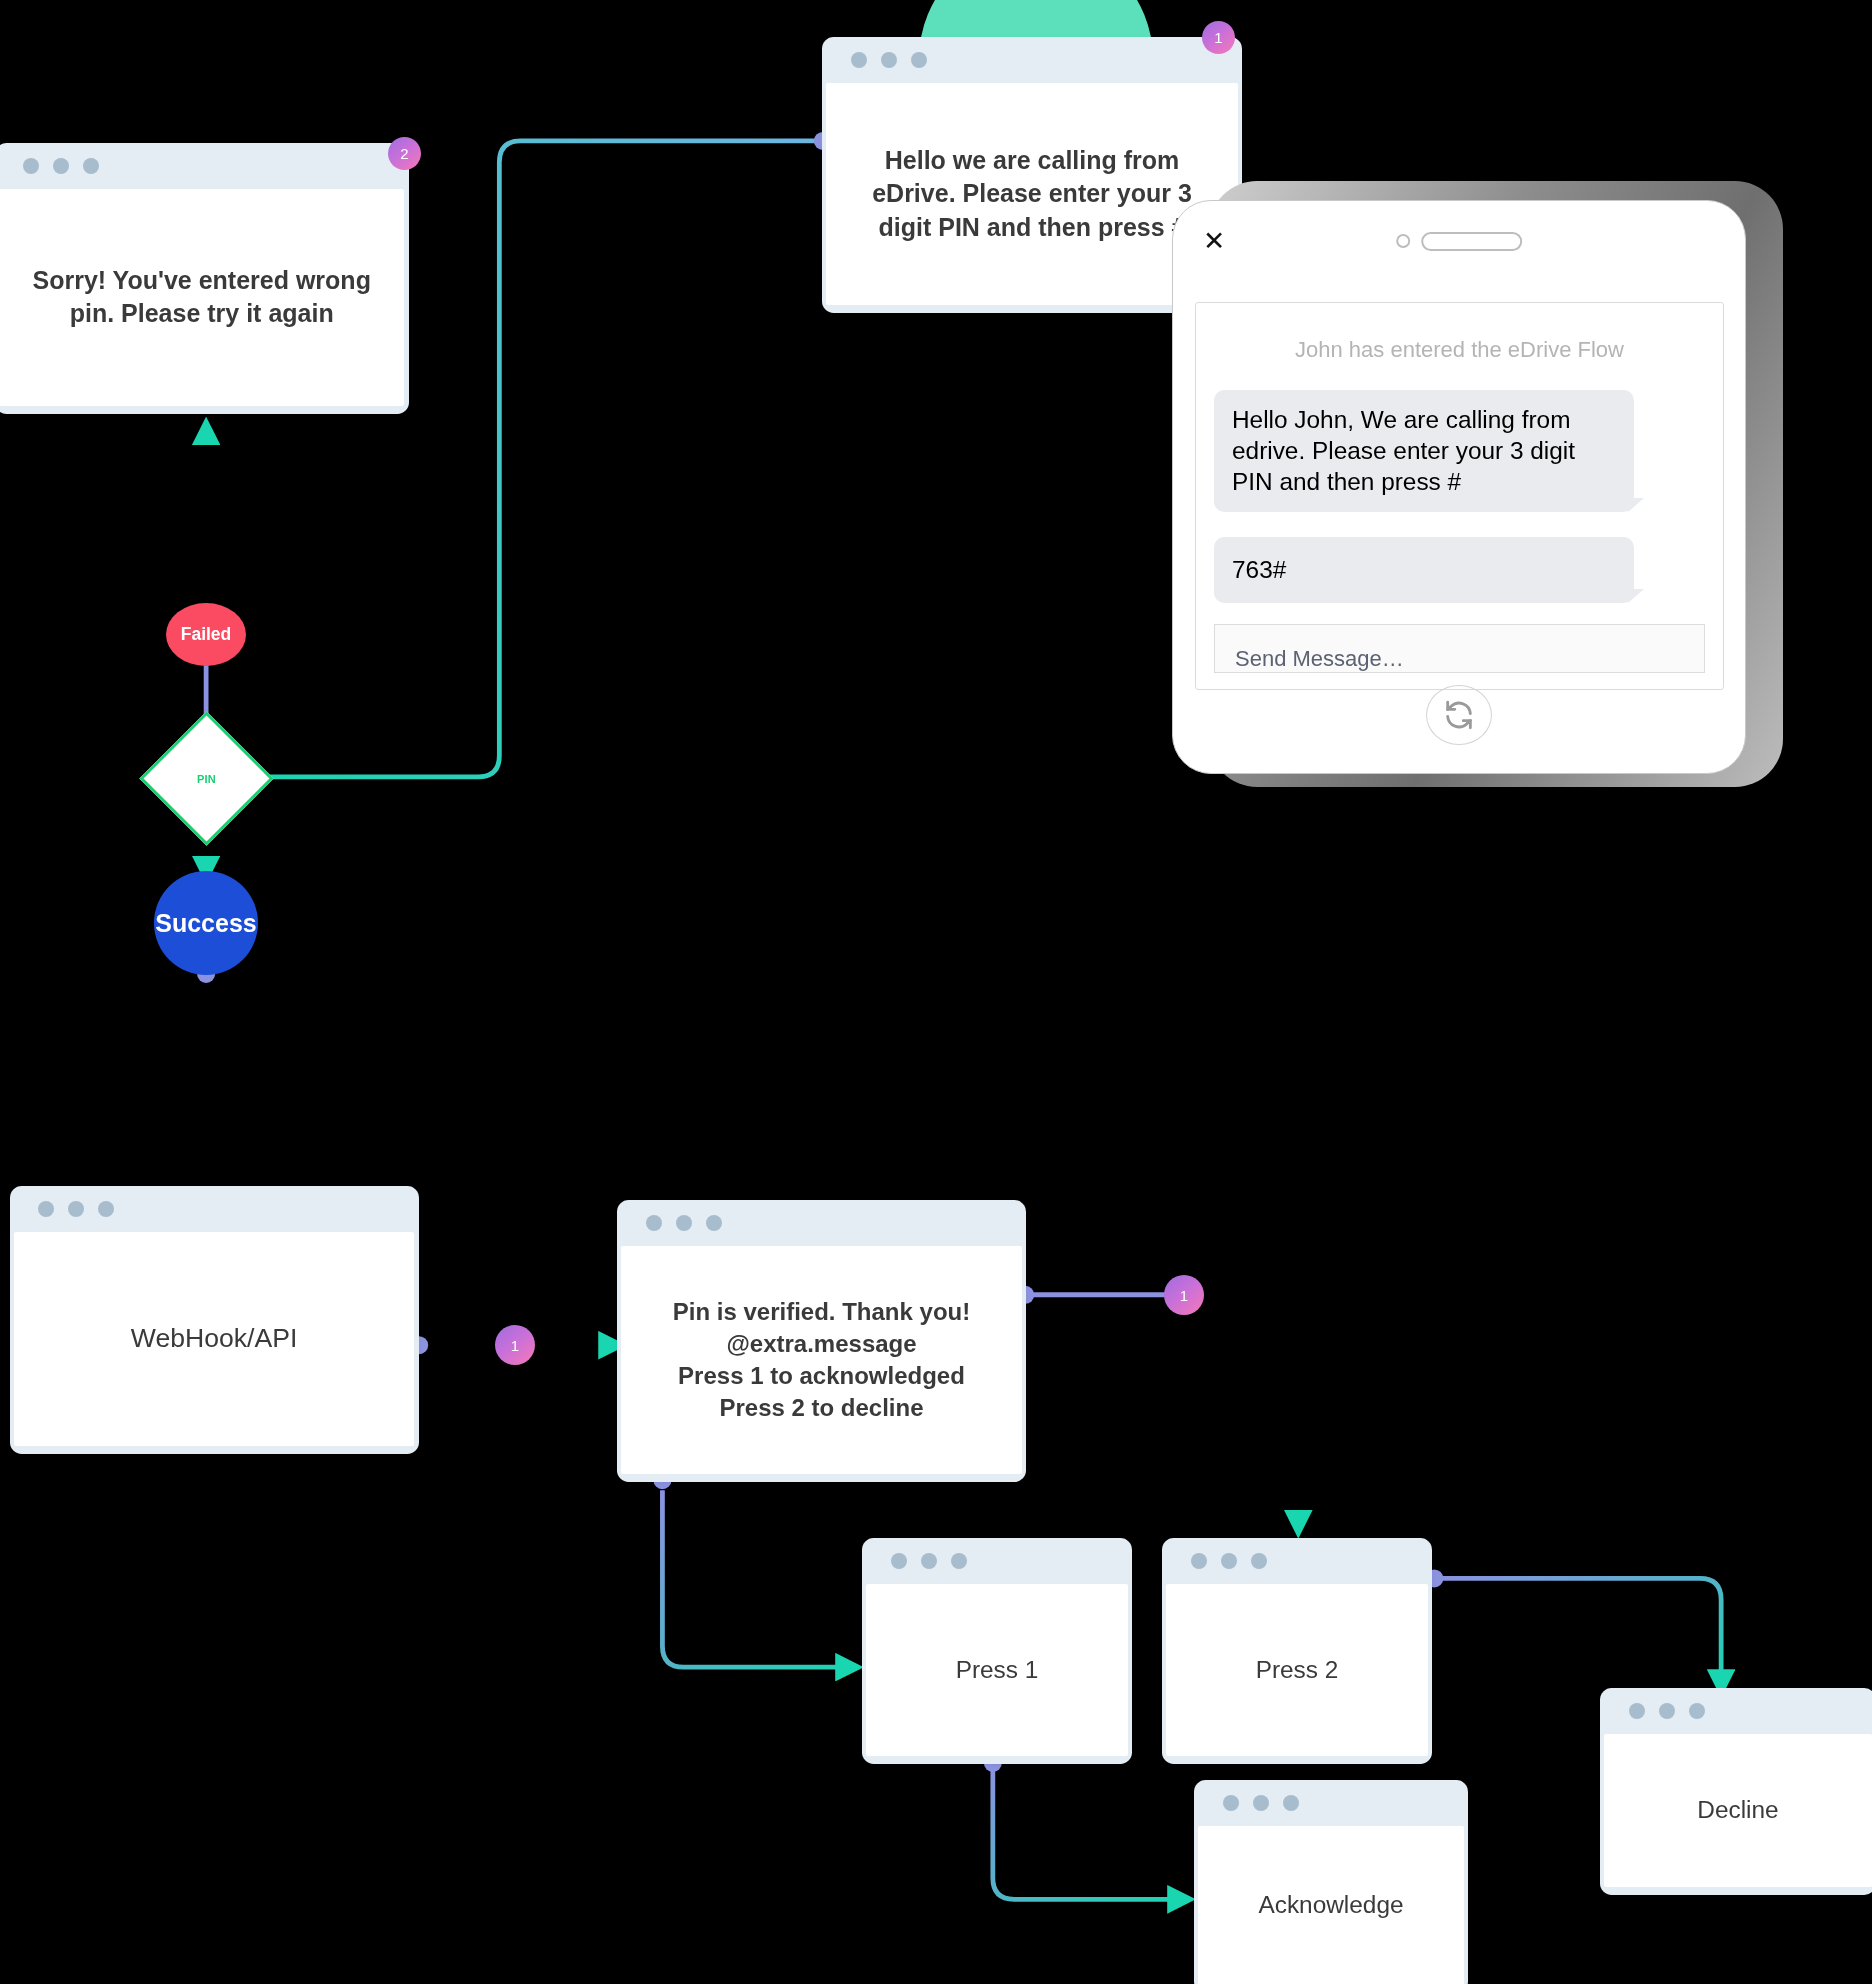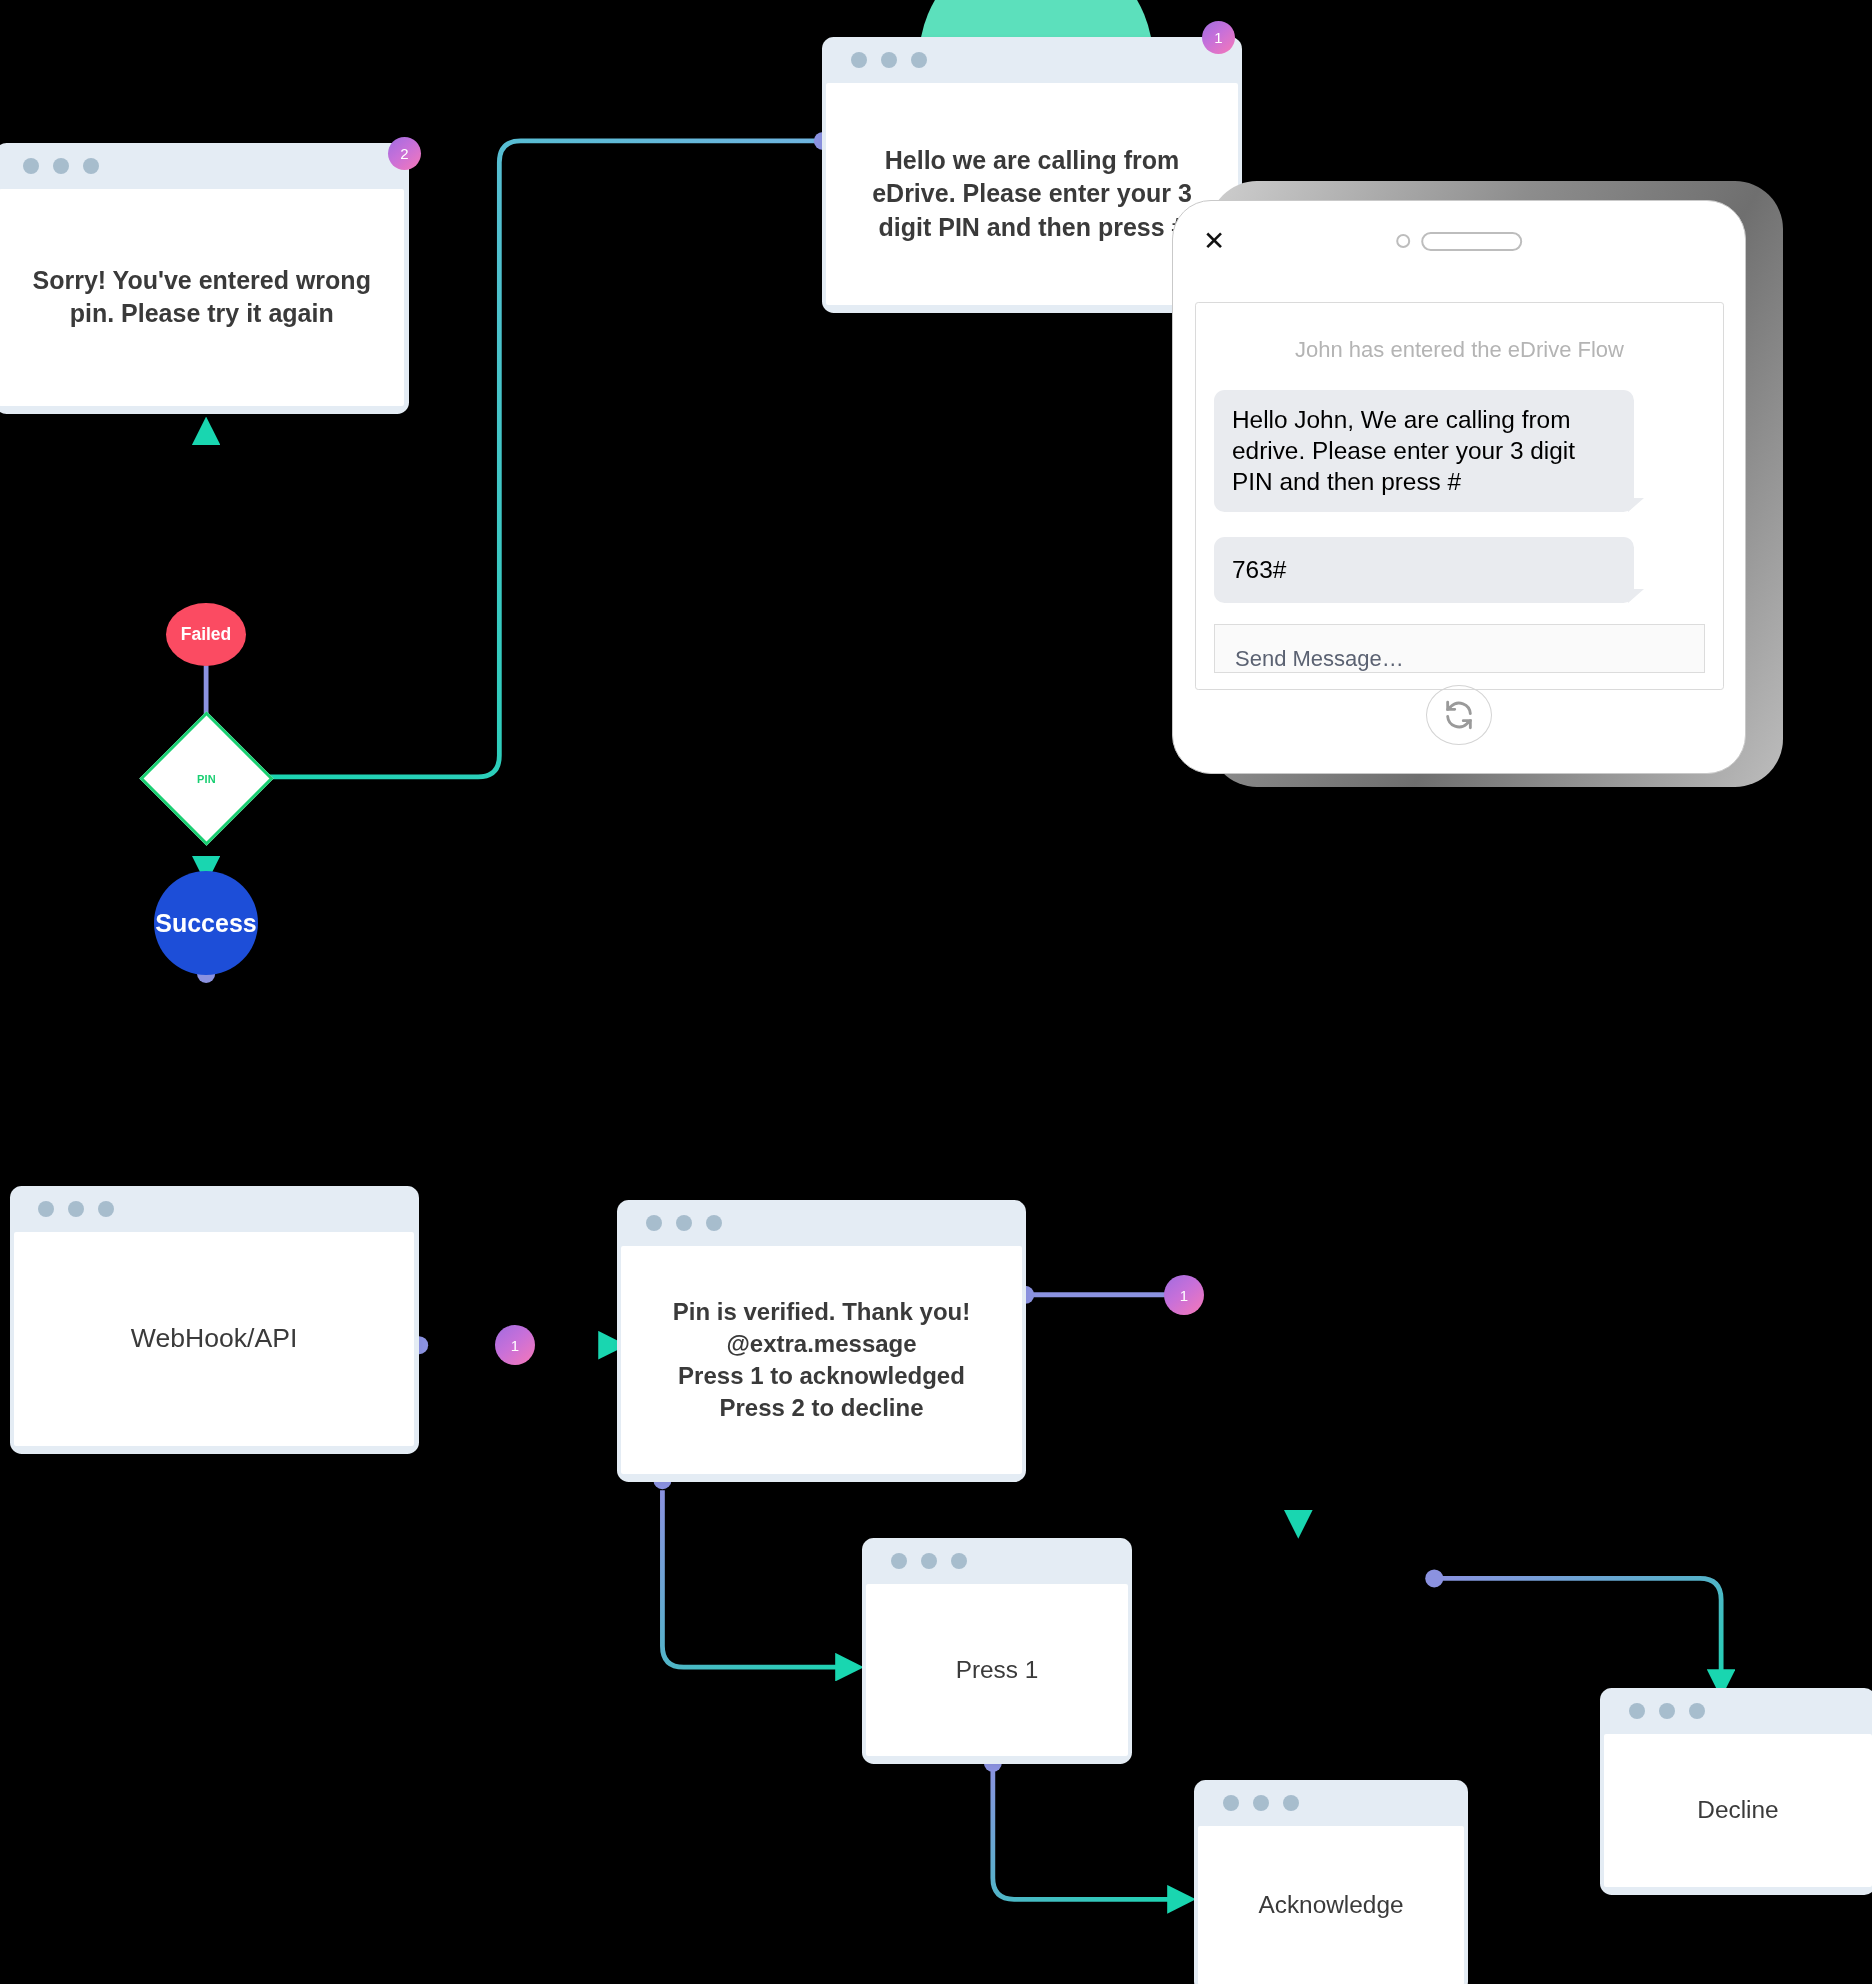--- a/index.html
+++ b/index.html
@@ -374,20 +374,30 @@
     <div class="card-bar">
       <span class="dot"></span>
       <span class="dot"></span>
       <span class="dot"></span>
     </div>
     <div class="card-body">
       <div class="card-text" style="font-size:24.4px;">Press 1</div>
     </div>
   </div>
 
+  <div class="card" style="left:1162px; top:1538px; width:270px; height:226px;">
+    <div class="card-bar">
+      <span class="dot"></span>
+      <span class="dot"></span>
+      <span class="dot"></span>
+    </div>
+    <div class="card-body">
+      <div class="card-text" style="font-size:24.4px;">Press 2</div>
+    </div>
+  </div>
 
   <div class="card" style="left:1600px; top:1688px; width:276px; height:207px;">
     <div class="card-bar">
       <span class="dot"></span>
       <span class="dot"></span>
       <span class="dot"></span>
     </div>
     <div class="card-body">
       <div class="card-text" style="font-size:24.4px;">Decline</div>
     </div>

